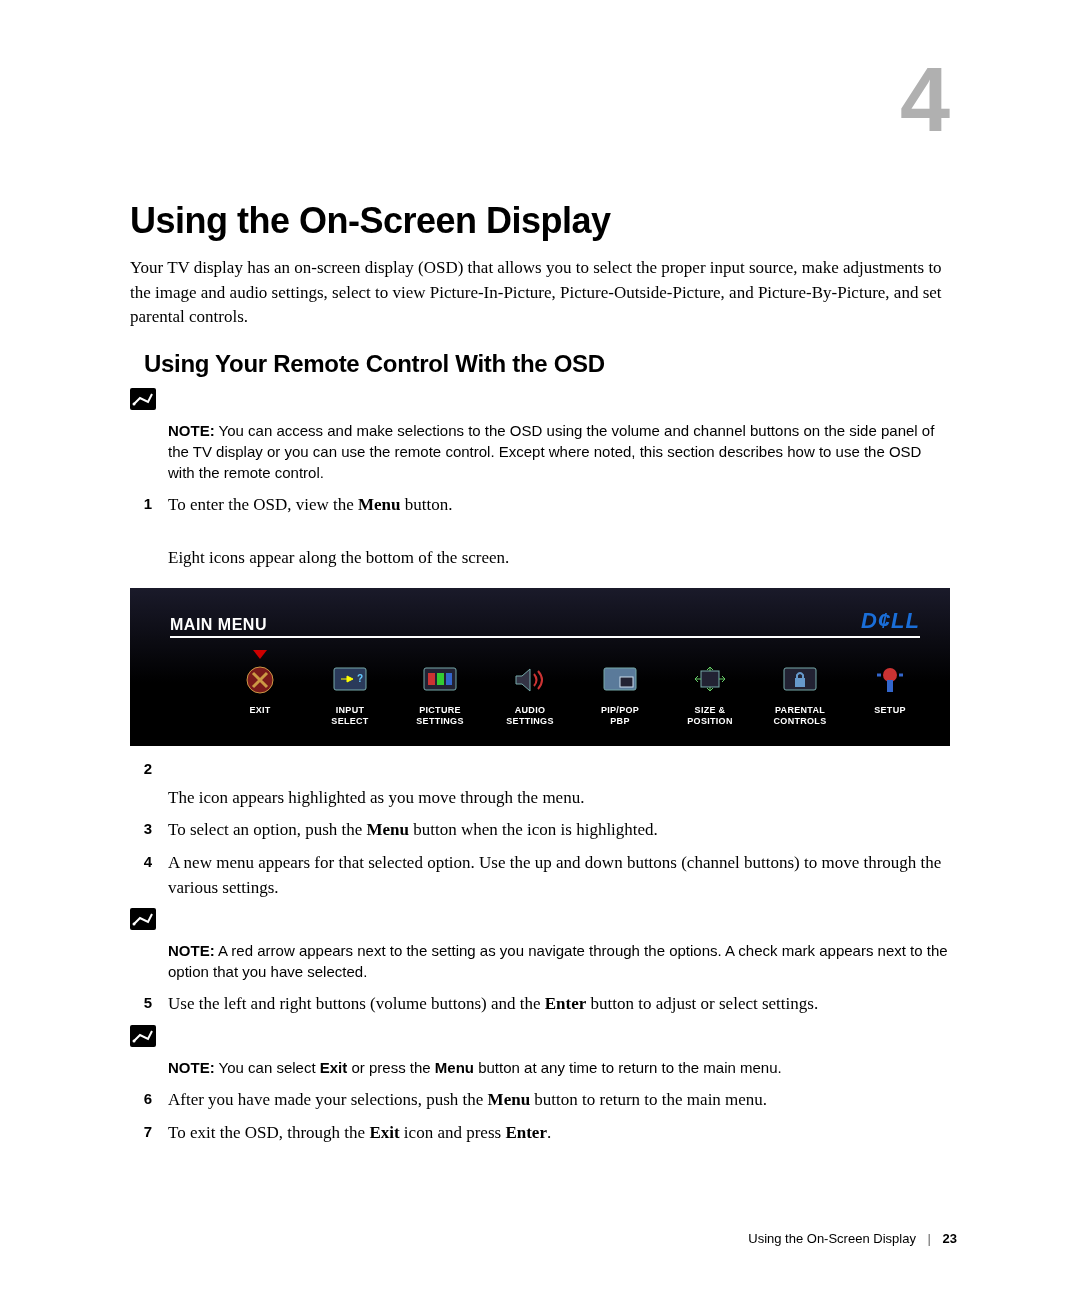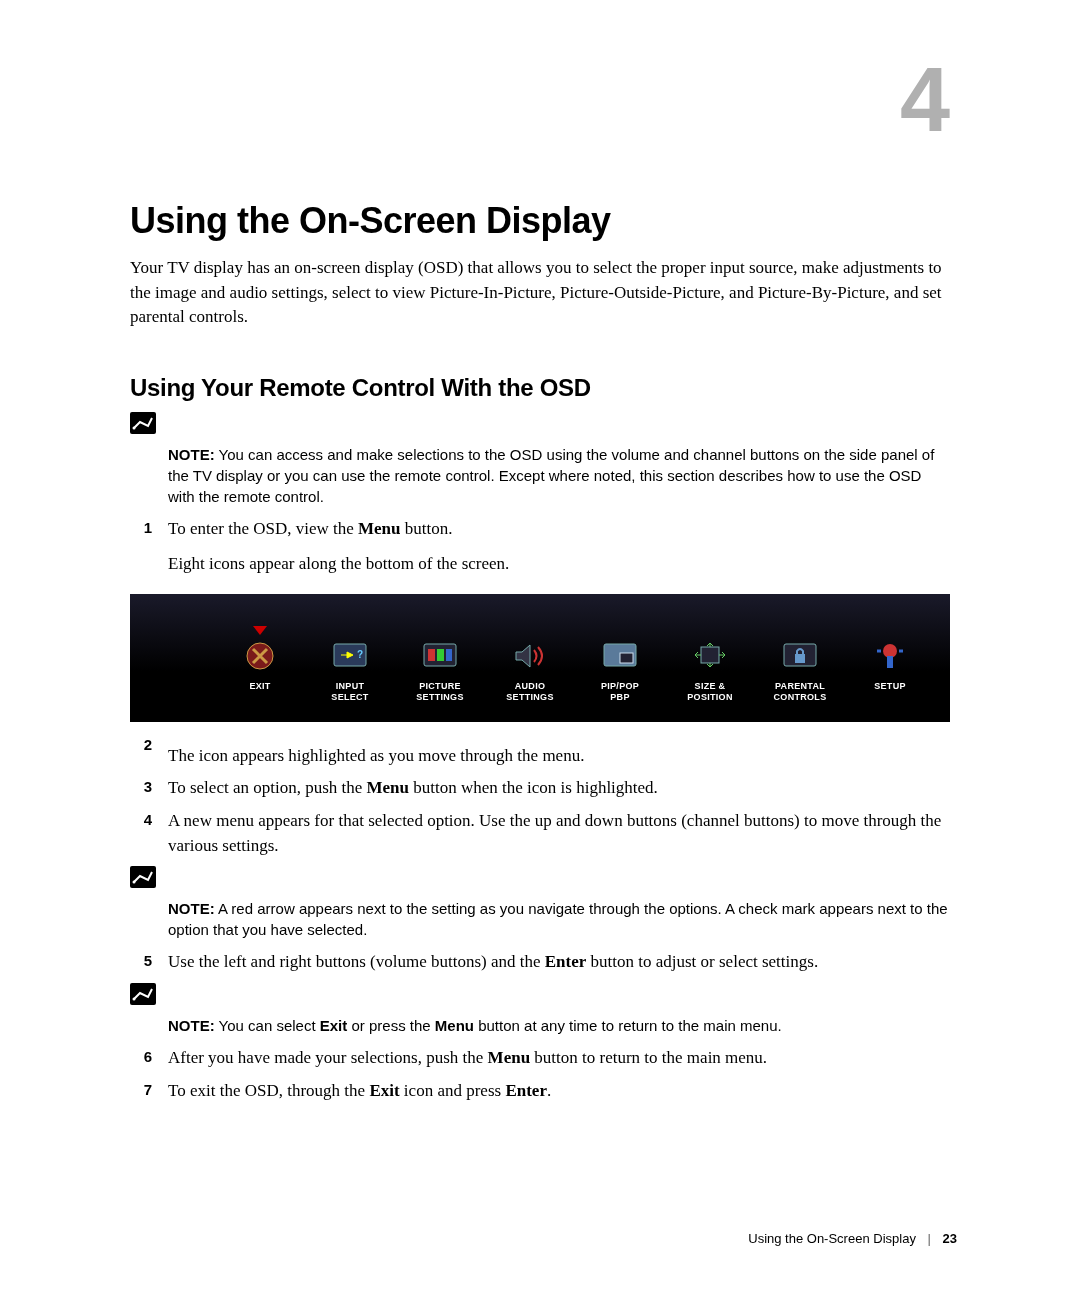--- a/index.html
+++ b/index.html
@@ -29,27 +29,27 @@
   h1 {
     font-family: "Helvetica Neue", Arial, sans-serif;
     font-weight: bold;
     font-size: 36px;
     margin: 140px 0 14px 0;
     letter-spacing: -0.5px;
   }
   .intro {
     font-size: 17px;
     line-height: 1.45;
-    margin: 0 0 44px 0;
+    margin: 0 0 20px 0;
   }
   h2 {
     font-family: "Helvetica Neue", Arial, sans-serif;
     font-weight: bold;
     font-size: 24px;
-    margin: 0 0 10px 0;
+    margin: 0 0 10px 14px;
     letter-spacing: -0.3px;
   }
   .note-row {
     display: flex;
     align-items: flex-start;
     margin: 6px 0 10px 0;
   }
   .note-icon {
     flex: 0 0 26px;
     height: 22px;
@@ -79,21 +79,21 @@
     font-size: 15px;
     text-align: right;
     margin-right: 16px;
     padding-top: 2px;
   }
   .step-body {
     font-size: 17px;
     line-height: 1.45;
     flex: 1;
   }
-  .step-body .sub { margin-top: 10px; }
+  .step-body .sub { margin-top: 28px; }
   .bold { font-weight: bold; }
 
   
   .osd {
     margin: 18px 0 12px 0;
     background: linear-gradient(#1a1a2a 0%, #000 60%);
     padding: 20px 30px 18px 40px;
     box-sizing: border-box;
   }
   .osd-header {
@@ -196,20 +196,24 @@
 
   <div class="step-row">
     <div class="step-num">1</div>
     <div class="step-body">
       <span>To enter the OSD, view the </span><span class="bold">Menu</span><span> button.</span>
       <div class="sub">Eight icons appear along the bottom of the screen.</div>
     </div>
   </div>
 
   <div class="osd">
+    <div class="osd-header">
+      <div class="osd-title">MAIN MENU</div>
+      <div class="dell-logo">D¢LL</div>
+    </div>
     <div class="osd-icons">
 
       <div class="osd-item first">
         <div class="osd-arrow"></div>
         <div class="osd-glyph">
           <svg width="30" height="30">
               <circle cx="15" cy="15" r="13" fill="#7a1a1a" stroke="#c94" stroke-width="1"></circle>
               <path d="M8 8 L22 22 M22 8 L8 22" stroke="#c94" stroke-width="3"></path>
             </svg>
         </div>

